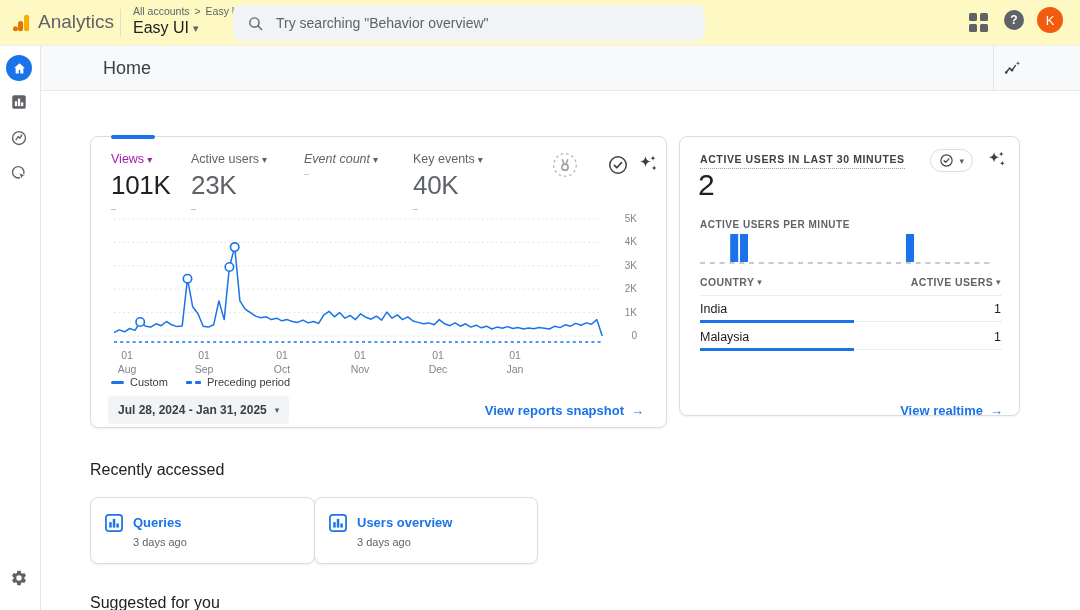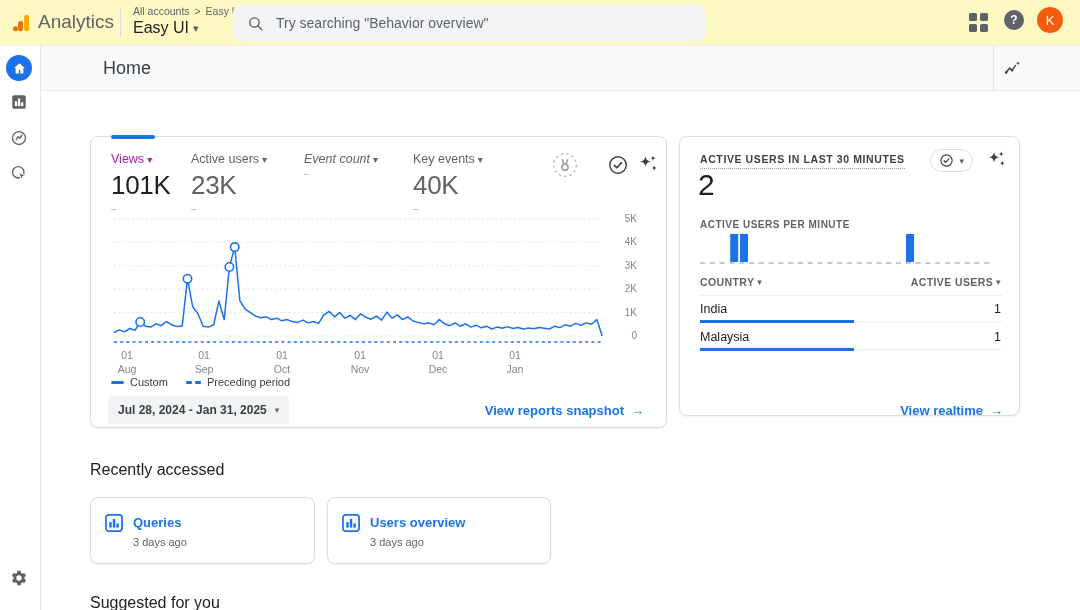--- a/index.html
+++ b/index.html
@@ -114,21 +114,21 @@
   .rt-row .line1 { display:flex; justify-content:space-between; font-size:12.5px; color:#202124; }
   .rt-rowbar { position:relative; margin-top:5px; border-top:1px dotted #dadce0; height:3px; }
   .rt-rowbar .bluebar { position:absolute; left:0; top:-2px; height:3px; background:#1a73e8; }
 
   
   .section-title { position:absolute; left:49px; font-size:16px; color:#202124; }
   .recent-title { top:370px; }
   .suggest-title { top:503px; }
   .recent-card { top:406px; height:67px; cursor:pointer; }
   .rc-q { left:49px; width:225px; }
-  .rc-u { left:286px; width:224px; }
+  .rc-u { left:273px; width:224px; }
   .recent-card .ric { position:absolute; left:12px; top:14px; }
   .recent-card .rtitle { position:absolute; left:42px; top:17px; font-size:13px; font-weight:bold; color:#1a73e8; }
   .recent-card .rtime { position:absolute; left:42px; top:38px; font-size:11px; color:#5f6368; }
 </style>
 </head>
 <body>
 
 <div id="app">
 
   <div class="header">

